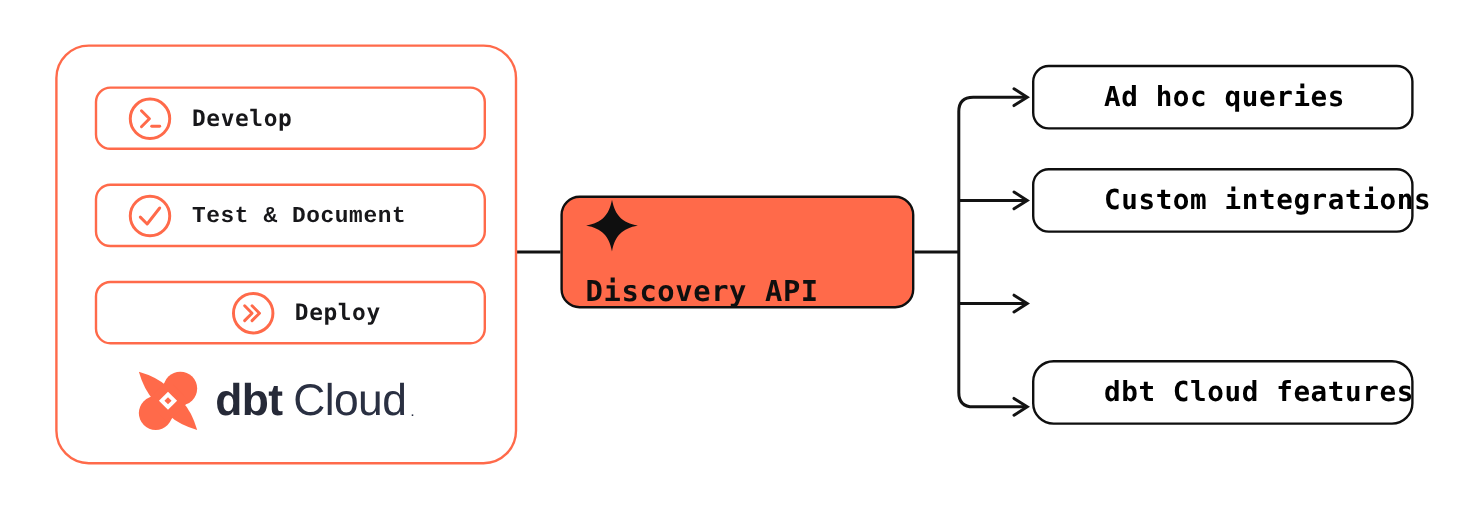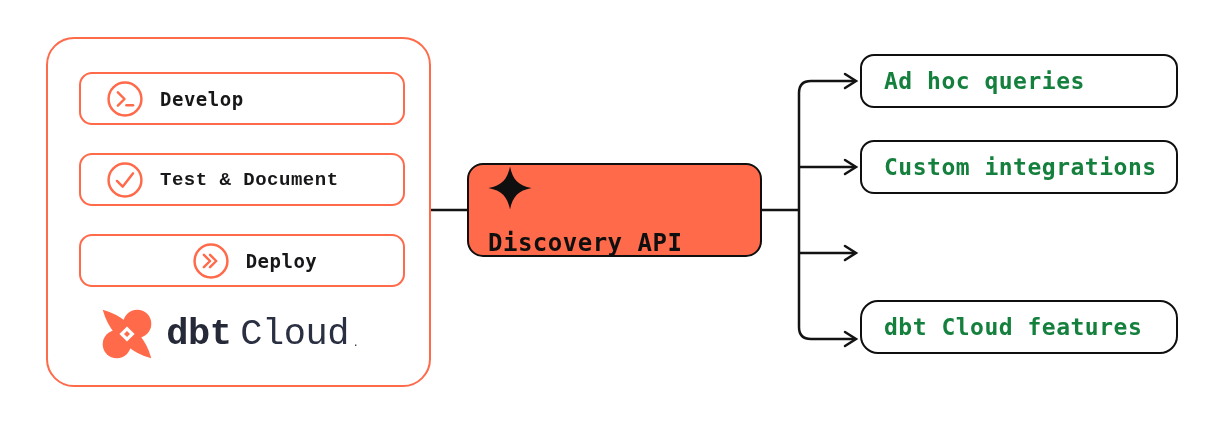--- a/index.html
+++ b/index.html
@@ -25,21 +25,21 @@
   .pill-label{
     font-size:19px;font-weight:600;color:#17171A;letter-spacing:0.5px;white-space:pre;
   }
   .logo-row{
     position:absolute;left:0;right:0;top:264px;height:62px;
     display:flex;align-items:center;justify-content:center;gap:11px;
     transform:translateX(-10px);
   }
   .logo-mark{width:56px;height:54px;flex:0 0 auto;}
   .logo-text{
-    font-family:Liberation Mono, monospace;color:#262A38;
+    font-family:Liberation Sans, sans-serif;color:#262A38;
     font-size:37px;letter-spacing:-0.5px;display:flex;align-items:flex-start;gap:9px;
   }
   .logo-bold{font-weight:800;}
   .logo-reg{font-weight:400;color:#2A3042;}
   .logo-tm{font-size:9px;font-weight:700;align-self:flex-end;margin-left:-5px;margin-bottom:6px;color:#2A3042;}
 
   
   .hub{
     position:absolute;left:467px;top:163px;width:295px;height:94px;box-sizing:border-box;
     background:#FF6A4A;border:2.5px solid #0F0F0F;border-radius:16px;
@@ -47,21 +47,21 @@
   }
   .hub-icon{width:44px;height:46px;flex:0 0 auto;}
   .hub-label{font-size:24px;font-weight:600;color:#0F0F0F;letter-spacing:0.5px;white-space:pre;}
 
   
   .out-box{
     position:absolute;left:860px;width:318px;height:54px;box-sizing:border-box;
     background:#ffffff;border:2.5px solid #0F0F0F;border-radius:14px;
     display:flex;align-items:center;padding-left:22px;z-index:1;
   }
-  .out-label{font-size:23px;font-weight:600;color:#15803d;letter-spacing:0.5px;white-space:pre;}
+  .out-label{font-size:23px;font-weight:600;color:#000000;letter-spacing:0.5px;white-space:pre;margin-left:36px;}
   .out-1{top:54px;} .out-2{top:140px;} .out-3{top:226px;} .out-4{top:300px;border-radius:18px;}
 </style>
 </head>
 <body>
 
 <div id="canvas">
 
   <svg class="connectors" width="1232" height="426" viewBox="0 0 1232 426">
     <g stroke="#131313" stroke-width="2.5" fill="none">
       <path d="M430 210 H467"></path>

